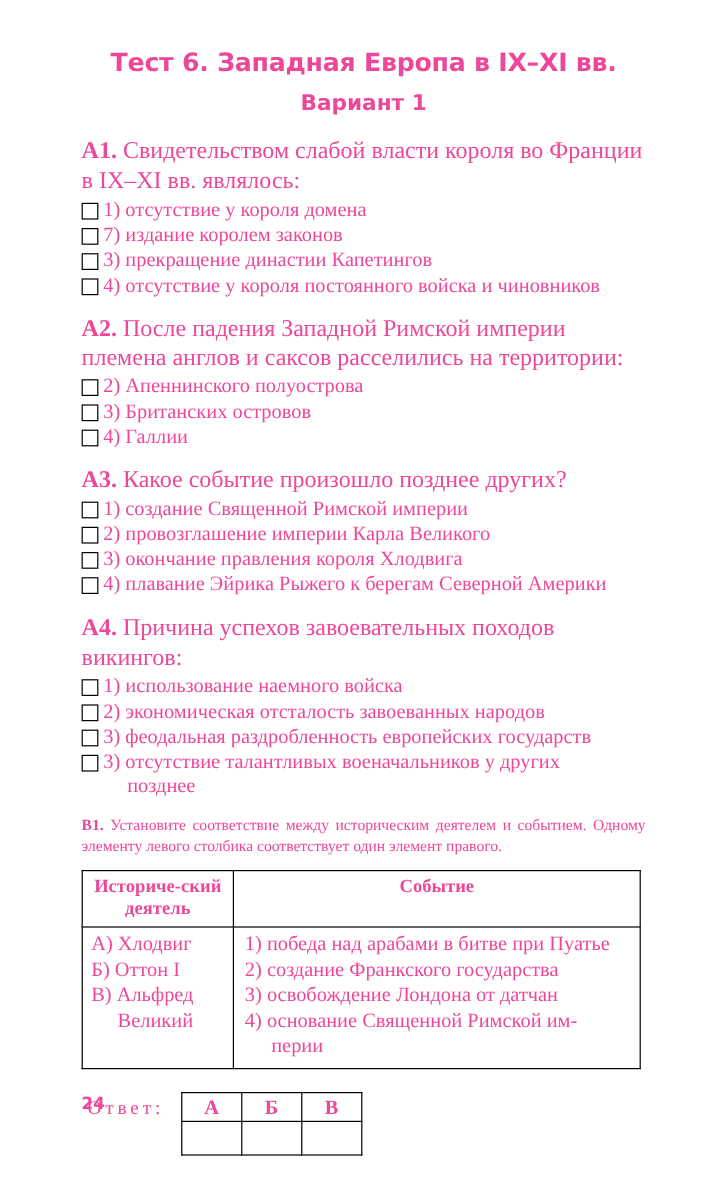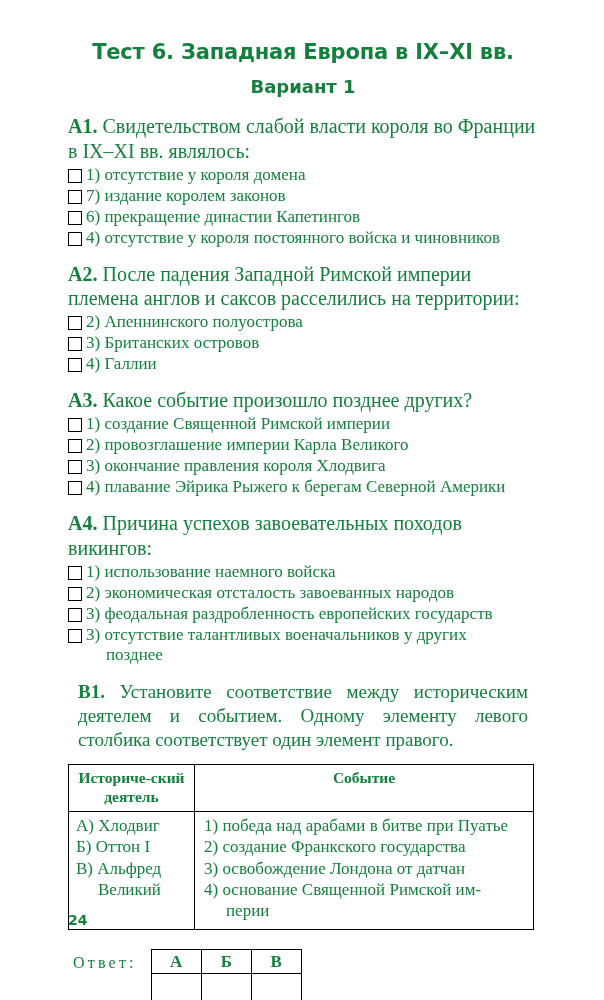--- a/index.html
+++ b/index.html
@@ -7,21 +7,21 @@
     padding: 0;
     background: #ffffff;
   }
   .page {
     position: relative;
     width: 604px;
     height: 1000px;
     background: #ffffff;
     overflow: hidden;
     font-family: "Liberation Serif", "DejaVu Serif", serif;
-    color: #15803d;
+    color: #ec4899;
   }
   .content {
     position: absolute;
     left: 68px;
     top: 0;
     width: 470px;
   }
 
   
   .test-title {
@@ -87,23 +87,23 @@
   .option-text .cont {
     display: block;
     padding-left: 20px;
   }
 
   
   .b-block {
     margin-top: 14px;
   }
   .b-stem {
-    font-size: 19px;
+    font-size: 13px;
     line-height: 1.26;
-    margin: 10px;
+    margin: 0;
     text-align: justify;
   }
 
   
   .match-table {
     border-collapse: collapse;
     width: 466px;
     margin-top: 12px;
     table-layout: fixed;
   }
@@ -194,21 +194,21 @@
         <li class="option">
           <span class="checkbox"></span>
           <span class="option-text">1) отсутствие у короля домена</span>
         </li>
         <li class="option">
           <span class="checkbox"></span>
           <span class="option-text">7) издание королем законов</span>
         </li>
         <li class="option">
           <span class="checkbox"></span>
-          <span class="option-text">6) прекращение династии Капетингов</span>
+          <span class="option-text">3) прекращение династии Капетингов</span>
         </li>
         <li class="option">
           <span class="checkbox"></span>
           <span class="option-text">4) отсутствие у короля постоянного войска и чиновников</span>
         </li>
       </ul>
     </section>
 
     <section class="question">
       <p class="q-stem"><span class="q-label">A2.</span> <span>После падения Западной Римской империи племена англов и саксов расселились на территории:</span></p>

